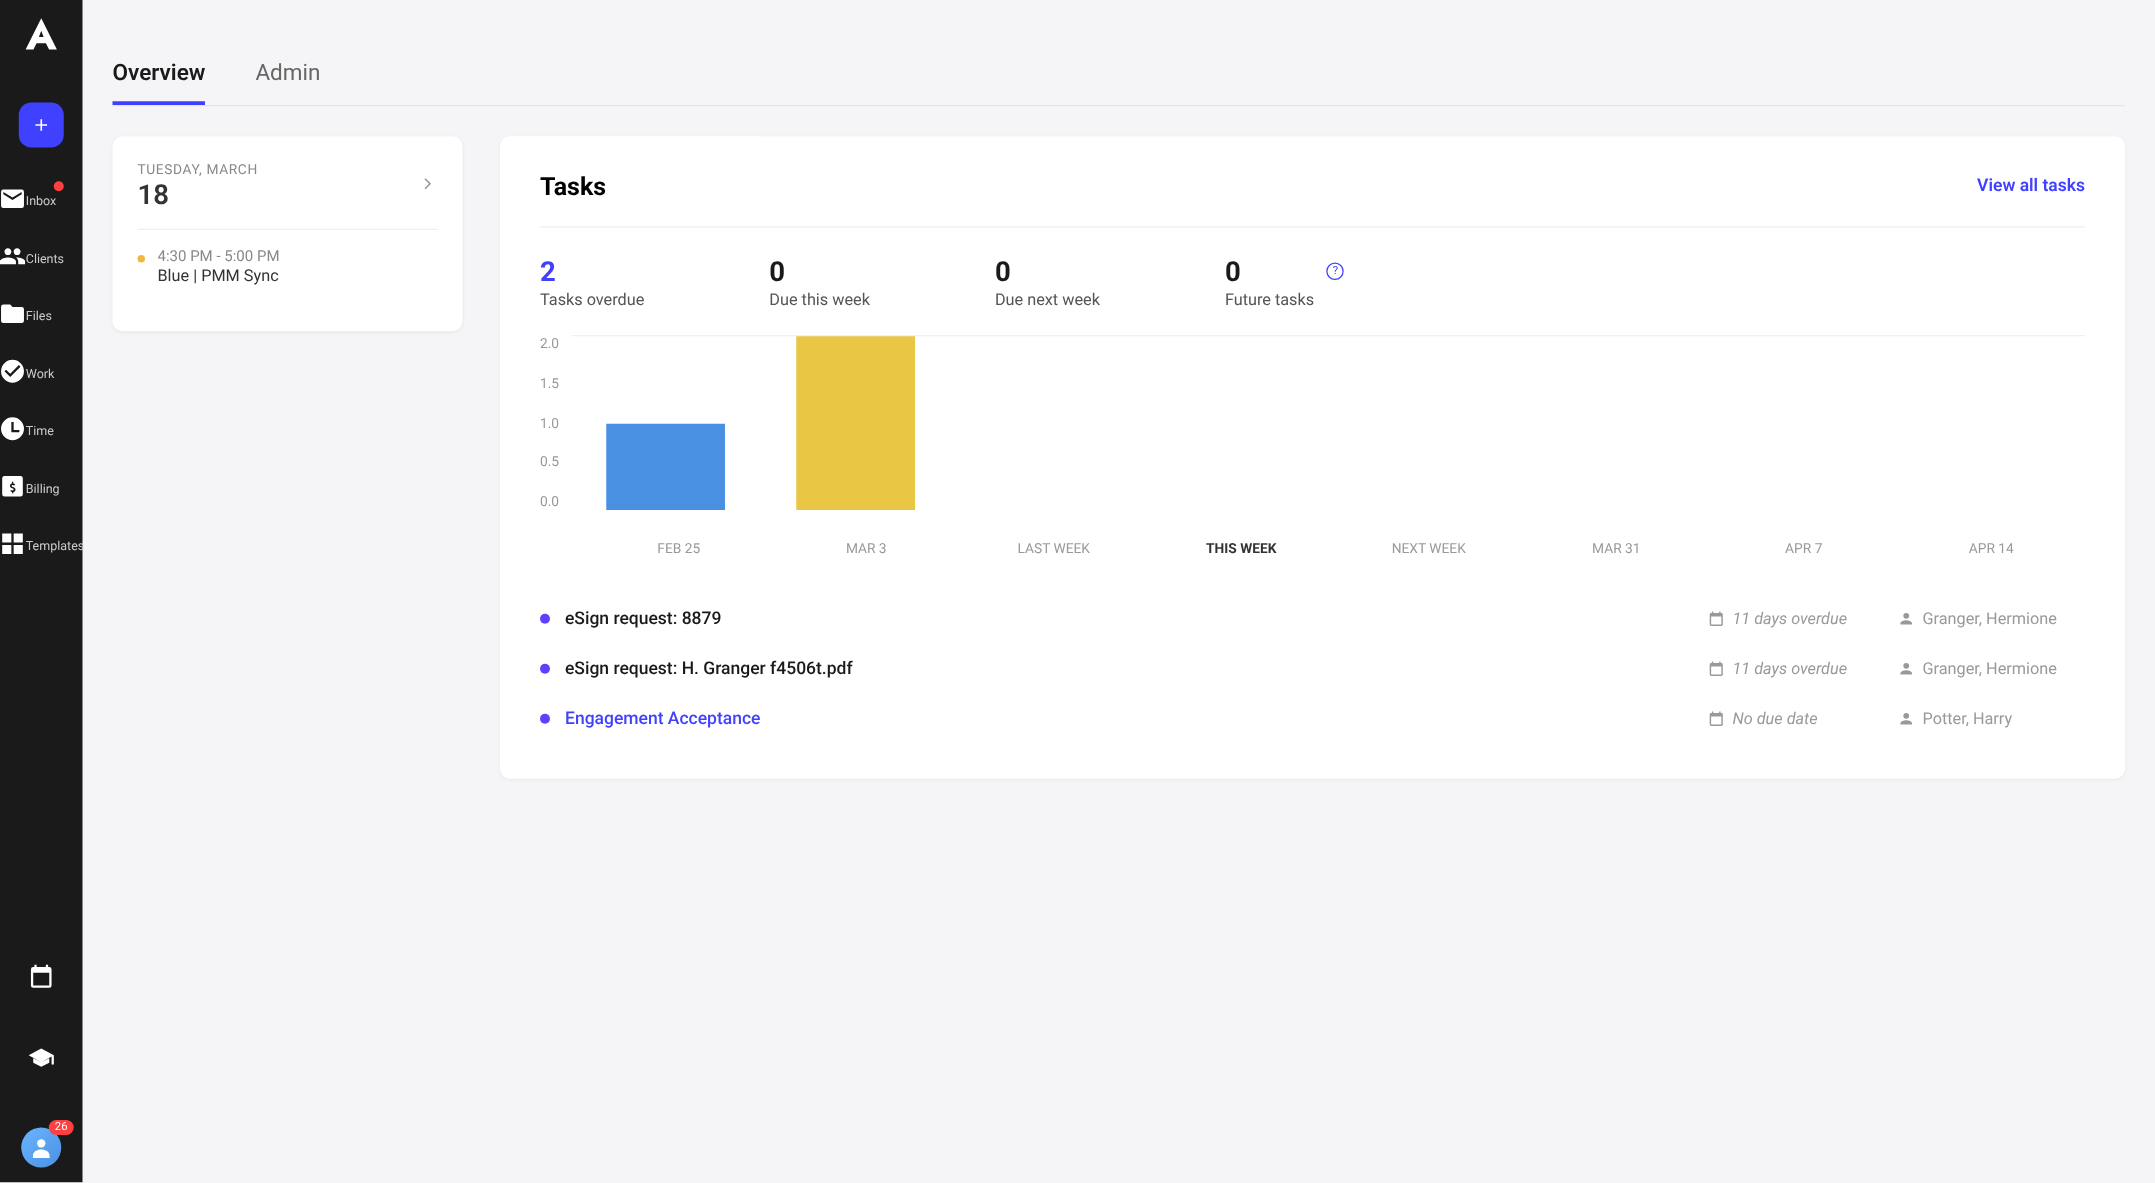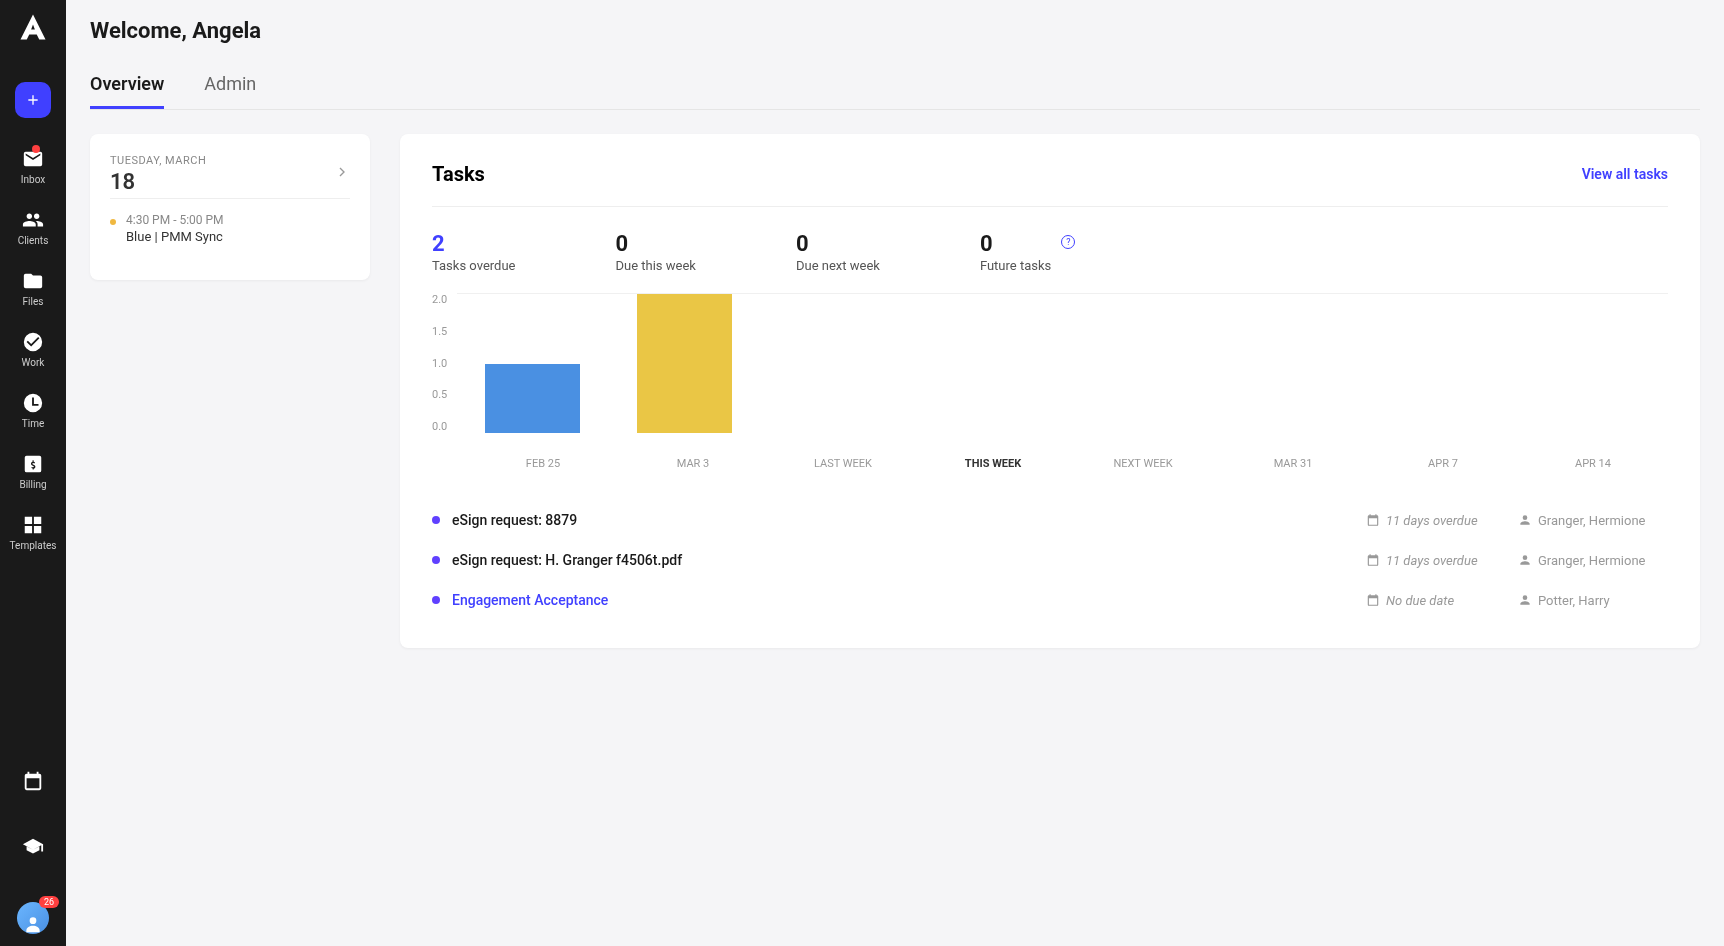--- a/index.html
+++ b/index.html
@@ -1,35 +1,35 @@
 <!DOCTYPE html>
 <html><head>
 <meta charset="utf-8">
 <style>
 *{margin:0;padding:0;box-sizing:border-box;font-family:-apple-system,BlinkMacSystemFont,"Segoe UI",Roboto,sans-serif}
 body{display:flex;height:100vh;background:#f5f5f7;overflow:hidden}
 .sidebar{width:66px;background:#1a1a1a;display:flex;flex-direction:column;align-items:center;padding-top:12px;color:#fff;flex-shrink:0}
 .logo{width:30px;height:30px;margin-bottom:40px}
 .add-btn{width:36px;height:36px;background:#4040ff;border-radius:10px;display:flex;align-items:center;justify-content:center;margin-bottom:30px;cursor:pointer}
-.nav-item{display:flex;flex-direction:column;align-items:center;margin-bottom:24px;cursor:pointer;position:relative}
+.nav-item{display:flex;flex-direction:row;align-items:center;margin-bottom:24px;cursor:pointer;position:relative}
 .nav-item svg{width:22px;height:22px}
 .nav-label{font-size:10px;margin-top:4px;color:#ccc}
 .nav-badge{position:absolute;top:-3px;right:16px;width:8px;height:8px;background:#ff4040;border-radius:50%}
 .sidebar-bottom{margin-top:auto;margin-bottom:12px;display:flex;flex-direction:column;align-items:center;gap:20px}
-.avatar{width:32px;height:32px;border-radius:50%;background:linear-gradient(135deg,#6bb6ff,#4a90e2);position:relative;display:flex;align-items:flex-end;justify-content:center}
+.avatar{width:32px;height:32px;border-radius:50%;background:linear-gradient(135deg,#6bb6ff,#4a90e2);position:relative;display:flex;align-items:center;justify-content:center}
 .avatar-badge{position:absolute;top:-6px;right:-10px;background:#ff4040;color:#fff;font-size:9px;padding:1px 5px;border-radius:8px}
 .main{flex:1;display:flex;flex-direction:column;overflow:auto}
 .header{padding:18px 24px 0}
 .page-title{font-size:22px;font-weight:700;color:#1a1a1a}
 .tabs{display:flex;gap:40px;margin-top:18px;border-bottom:1px solid #e5e5e5}
 .tab{padding:12px 0;font-size:18px;color:#666;cursor:pointer;border-bottom:3px solid transparent}
 .tab.active{color:#1a1a1a;font-weight:600;border-bottom-color:#4040ff}
 .content{display:flex;gap:30px;padding:24px}
 .calendar-card{width:280px;background:#fff;border-radius:8px;padding:20px;box-shadow:0 1px 3px rgba(0,0,0,0.05);height:fit-content}
-.cal-header{display:flex;justify-content:space-between;align-items:center;border-bottom:1px solid #eee;padding-bottom:4px;margin-bottom:14px}
+.cal-header{display:flex;justify-content:space-between;align-items:center;border-bottom:1px solid #eee;padding-bottom:14px;margin-bottom:14px}
 .cal-date-label{font-size:11px;color:#888;letter-spacing:0.5px}
 .cal-day{font-size:22px;font-weight:600;color:#333;margin-top:2px}
 .cal-chevron{color:#999;cursor:pointer}
 .event{display:flex;gap:10px;margin-bottom:16px}
 .event-dot{width:6px;height:6px;border-radius:50%;margin-top:6px;flex-shrink:0}
 .event-time{font-size:12px;color:#888}
 .event-title{font-size:13px;color:#333;margin-top:2px}
 .tasks-card{flex:1;background:#fff;border-radius:8px;padding:28px 32px;box-shadow:0 1px 3px rgba(0,0,0,0.05)}
 .tasks-header{display:flex;justify-content:space-between;align-items:center;border-bottom:1px solid #eee;padding-bottom:20px;margin-bottom:24px}
 .tasks-title{font-size:20px;font-weight:700}
@@ -133,21 +133,20 @@
           <circle cx="12" cy="8" r="4" fill="#fff"></circle>
           <path d="M12 14c-4 0-8 2-8 6v2h16v-2c0-4-4-6-8-6z" fill="#fff"></path>
         </svg>
       <span class="avatar-badge">26</span>
     </div>
   </div>
 </div>
 
 <div class="main">
   <div class="header">
-    <h1 class="page-title">Welcome, Angela</h1>
     <div class="tabs" id="tabs">
         <div class="tab active">Overview</div>
         <div class="tab">Admin</div>
       </div>
   </div>
   <div class="content">
     <div class="calendar-card">
       <div class="cal-header">
         <div>
           <div class="cal-date-label">TUESDAY, MARCH</div>

